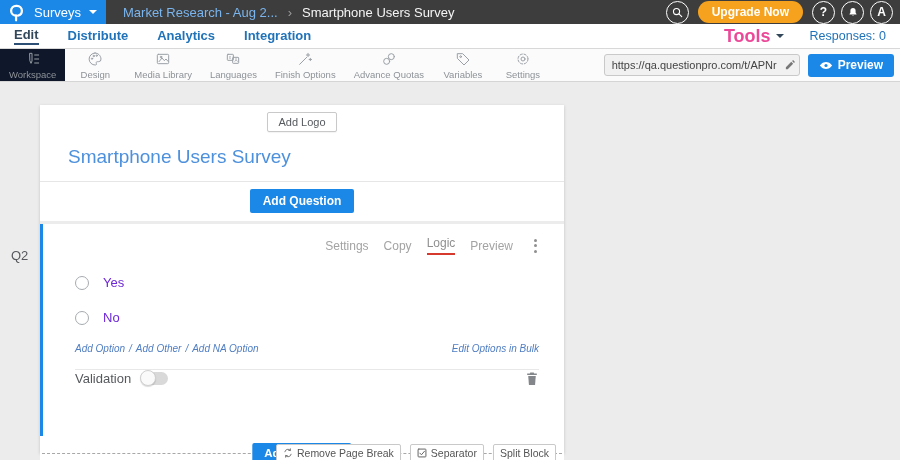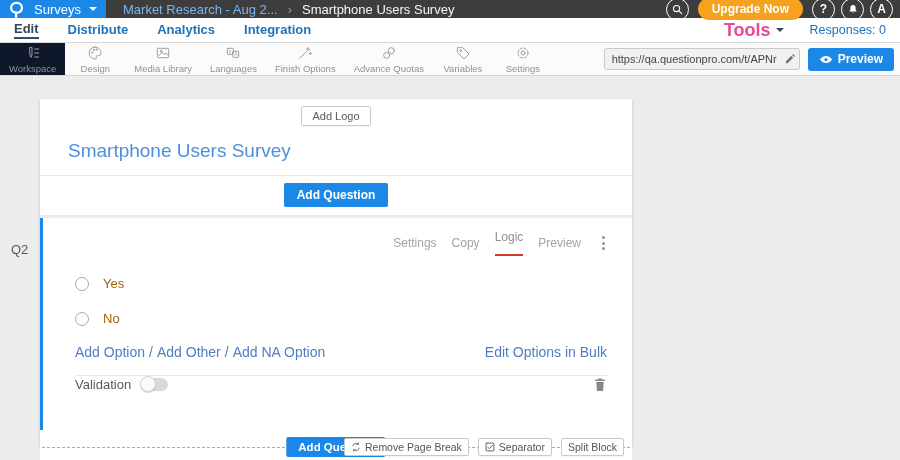--- a/index.html
+++ b/index.html
@@ -1,21 +1,21 @@
 <!DOCTYPE html>
 <html><head>
 <meta charset="utf-8">
 <style>
   * { box-sizing: border-box; margin: 0; padding: 0; }
   html,body { width: 900px; height: 460px; overflow: hidden; }
   body { font-family: "Liberation Sans", "DejaVu Sans", sans-serif; background: #ececec; }
   svg { display: block; }
 
   
-  .topbar { height: 18px; background: #3d3d3d; display: flex; align-items: center; }
+  .topbar { height: 24px; background: #3d3d3d; display: flex; align-items: center; }
   .logo-area { width: 106px; height: 100%; background: #1b87e6; display: flex; align-items: center; padding: 0 9px; gap: 8px; cursor: pointer; }
   .product-label { color: #fff; font-size: 13px; }
   .caret { width: 0; height: 0; border-left: 4px solid transparent; border-right: 4px solid transparent; border-top: 4px solid #fff; }
   .breadcrumb { display: flex; align-items: center; margin-left: 17px; font-size: 13px; gap: 10px; }
   .bc-parent { color: #7ab5ee; cursor: pointer; }
   .bc-sep { color: #9b9b9b; font-size: 13px; }
   .bc-current { color: #f5f5f5; }
   .topbar-right { margin-left: auto; display: flex; align-items: center; gap: 6px; padding-right: 7px; }
   .circle-btn { width: 23px; height: 23px; border: 1.5px solid #fff; border-radius: 50%; display: flex; align-items: center; justify-content: center; color: #fff; font-size: 12px; font-weight: bold; background: transparent; cursor: pointer; flex: 0 0 auto; }
   .upgrade-btn { background: #f6a21e; color: #fff; border: none; border-radius: 11px; height: 22px; padding: 0 14px; font-size: 12px; font-weight: bold; cursor: pointer; margin: 0 3px; }
@@ -37,42 +37,42 @@
   .tb-label { font-size: 9.5px; color: #8d9297; white-space: nowrap; }
   .toolbar-right { margin-left: auto; display: flex; align-items: center; gap: 8px; padding-right: 6px; }
   .url-wrap { position: relative; }
   .url-input { width: 196px; height: 22px; border: 1px solid #c9c9c9; border-radius: 3px; background: #f1f1f1; font-size: 11px; color: #444; padding: 0 22px 0 7px; font-family: inherit; }
   .pencil-btn { position: absolute; right: 4px; top: 5px; background: none; border: none; cursor: pointer; padding: 0; }
   .preview-btn { background: #1b87e6; color: #fff; border: none; border-radius: 3px; height: 23px; padding: 0 11px; font-size: 12px; font-weight: 600; display: flex; align-items: center; gap: 5px; cursor: pointer; }
 
   
   main { position: relative; height: 371px; background: #ececec; }
   .q-id { position: absolute; left: 11px; top: 166px; font-size: 13px; color: #55585c; }
-  .card { position: absolute; left: 40px; top: 23px; width: 592px; bottom: 0; box-shadow: 0 1px 3px rgba(0,0,0,.18); }
+  .card { position: absolute; left: 40px; top: 23px; width: 524px; bottom: 0; box-shadow: 0 1px 3px rgba(0,0,0,.18); }
 
   .title-section { background: #fff; padding-top: 7px; }
   .add-logo-btn { display: block; margin: 0 auto; background: #fff; border: 1px solid #c9c9c9; border-radius: 2px; font-size: 11px; color: #565a5e; padding: 3px 10px; cursor: pointer; box-shadow: 0 1px 1px rgba(0,0,0,.05); }
   .title-row { padding: 14px 0 13px 28px; border-bottom: 1px solid #e6e6e6; }
   .survey-title { font-size: 19px; font-weight: 400; color: #4d90dc; }
   .addq-row { padding: 7px 0 8px; text-align: center; }
   .addq-btn { background: #1b87e6; color: #fff; border: none; border-radius: 2px; font-size: 12px; font-weight: 600; padding: 5px 13px; cursor: pointer; }
 
   .card-gap { height: 3px; background: #ececec; }
 
   .question-block { background: #fff; border-left: 3px solid #1b87e6; padding: 4px 25px 0 32px; height: 212px; overflow: hidden; }
   .q-tools { display: flex; justify-content: flex-end; align-items: center; gap: 15px; margin-top: 8px; font-size: 12px; color: #a3a3a3; }
   .q-tool { cursor: pointer; }
-  .q-tool.active { color: #8f8f8f; border-bottom: 2px solid #d63a2f; padding-bottom: 10px; }
+  .q-tool.active { color: #8f8f8f; border-bottom: 2px solid #d63a2f; padding-bottom: 3px; }
   .kebab { display: flex; flex-direction: column; gap: 2.5px; margin-left: 4px; cursor: pointer; padding: 2px; }
   .kebab i { width: 3px; height: 3px; border-radius: 50%; background: #8f8f8f; }
   .q-text { margin-top: 12px; font-size: 15px; color: #55585c; padding-bottom: 10px; border-bottom: 1px solid #e3e3e3; cursor: text; }
   .option-row { display: flex; align-items: center; margin-top: 20px; }
   .radio { width: 14px; height: 14px; border: 1px solid #a6abb0; border-radius: 50%; background: #fff; cursor: pointer; flex: 0 0 auto; }
-  .option-label { margin-left: 14px; font-size: 13px; color: #a16207; }
-  .links-row { display: flex; justify-content: space-between; align-items: center; margin-top: 18px; font-size: 14px; }
+  .option-label { margin-left: 14px; font-size: 13px; color: #6d28d9; }
+  .links-row { display: flex; justify-content: space-between; align-items: center; margin-top: 18px; font-size: 10px; font-style: italic; }
   .add-links { color: #4f7dc2; }
   .add-links .lnk { cursor: pointer; }
   .lnk-sep { margin: 0 4px; }
   .bulk-link { color: #4f7dc2; cursor: pointer; }
   .q-footer { margin-top: 15px; border-top: 1px solid #e8e8e8; padding-top: 1px; display: flex; align-items: center; }
   .validation-label { font-size: 13px; color: #55585c; }
   .toggle { width: 27px; height: 13px; background: #d9d9d9; border-radius: 7px; margin-left: 10px; position: relative; cursor: pointer; }
   .toggle .knob { position: absolute; left: -1px; top: -2px; width: 16px; height: 16px; background: #fafafa; border: 1px solid #d0d0d0; border-radius: 50%; box-shadow: 0 1px 1px rgba(0,0,0,.15); }
   .trash-btn { margin-left: auto; background: none; border: none; cursor: pointer; padding: 0; }
 

